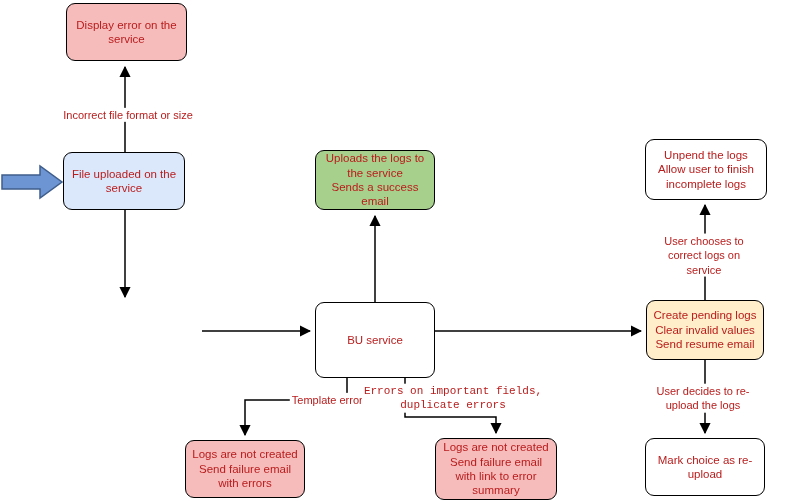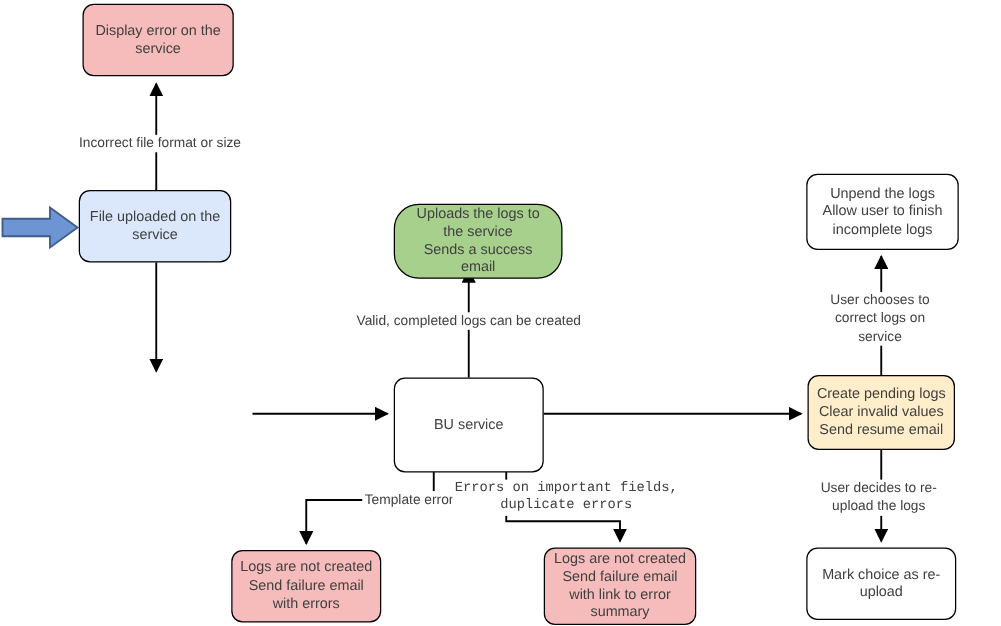--- a/index.html
+++ b/index.html
@@ -1,18 +1,18 @@
 <!DOCTYPE html>
 <html><head>
 <meta charset="utf-8">
 <style>
   html,body{margin:0;padding:0;background:#ffffff;}
   .canvas{
     position:relative;width:801px;height:501px;background:#ffffff;
-    font-family:"Liberation Sans",sans-serif;color:#404040;overflow:hidden;
+    font-family:"Liberation Sans",sans-serif;color:#b91c1c;overflow:hidden;
   }
   svg.edges{position:absolute;left:0;top:0;z-index:1;}
   .node{
     position:absolute;z-index:2;box-sizing:border-box;
     display:flex;align-items:center;justify-content:center;
     text-align:center;border:1.5px solid #000;border-radius:9px;
     font-size:11.5px;line-height:1.25;white-space:pre-line;
     background:#ffffff;padding:1px 2px;
   }
   .fill-red{background:#f6bcbc;}
@@ -21,21 +21,21 @@
   .fill-yellow{background:#ffeec9;text-align:center;}
   .elabel{
     position:absolute;z-index:3;transform:translate(-50%,-50%);
     background:#ffffff;font-size:11px;line-height:1.3;text-align:center;
     white-space:pre-line;padding:0 2px;
   }
   
   #n-display{left:66px;top:3px;width:121px;height:58px;}
   #n-file{left:63px;top:152px;width:122px;height:58px;}
   #n-adds{left:50px;top:302px;width:152px;height:58px;}
-  #n-green{left:315px;top:163px;width:135px;height:60px;border-radius:20px;}
+  #n-green{left:315px;top:150px;width:120px;height:60px;}
   #n-bu{left:315px;top:302px;width:120px;height:76px;}
   #n-unpend{left:645px;top:139px;width:122px;height:61px;}
   #n-yellow{left:646px;top:300px;width:118px;height:60px;}
   #n-mark{left:645px;top:438px;width:120px;height:58px;}
   #n-red1{left:185px;top:440px;width:120px;height:58px;}
   #n-red2{left:435px;top:438px;width:122px;height:62px;}
   
   #l-incorrect{left:128px;top:115px;}
   #l-correct{left:128px;top:262px;}
   #l-valid{left:375px;top:257px;}
@@ -89,20 +89,19 @@
 upload</div>
   <div class="node fill-red" id="n-red1">Logs are not created
 Send failure email
 with errors</div>
   <div class="node fill-red" id="n-red2">Logs are not created
 Send failure email
 with link to error
 summary</div>
 
   <div class="elabel" id="l-incorrect">Incorrect file format or size</div>
-  <div class="elabel" id="l-valid">Valid, completed logs can be created</div>
   <div class="elabel" id="l-template">Template errors</div>
   <div class="elabel" id="l-important">Errors on important fields,
 duplicate errors</div>
   <div class="elabel" id="l-corrects">User chooses to correct logs on service</div>
   <div class="elabel" id="l-reuploads">User decides to re-upload the logs</div>
 
 </div>
 
 </body></html>

